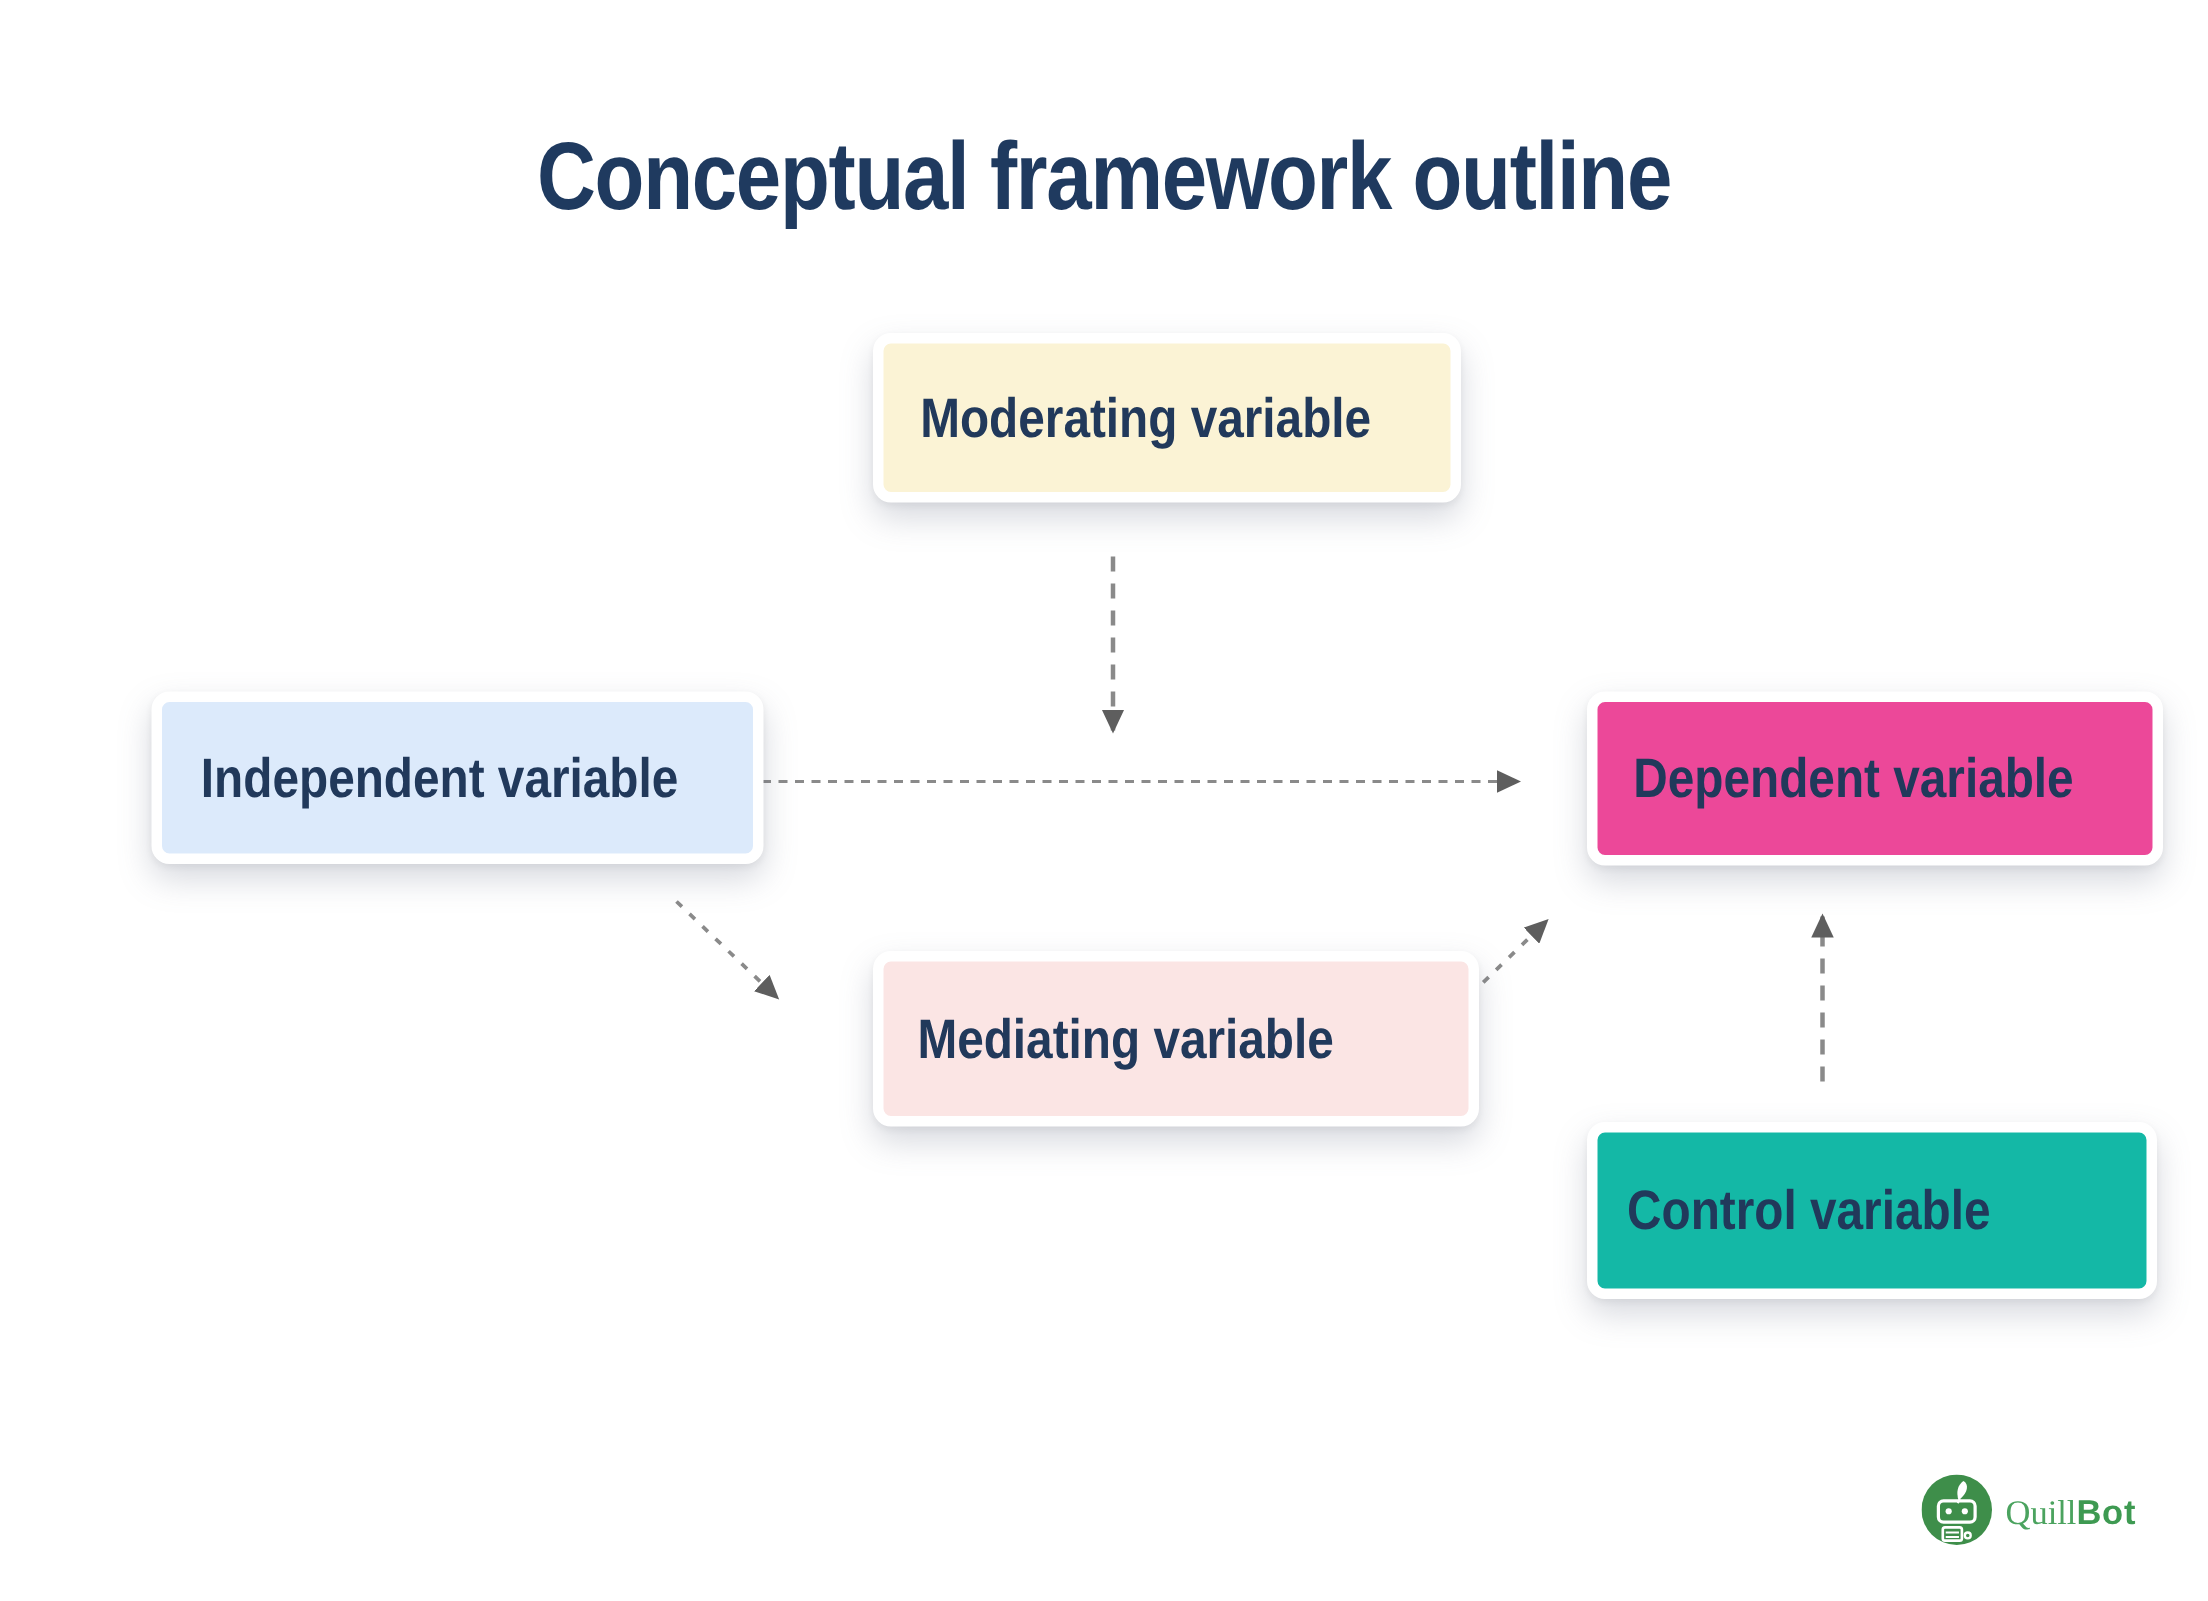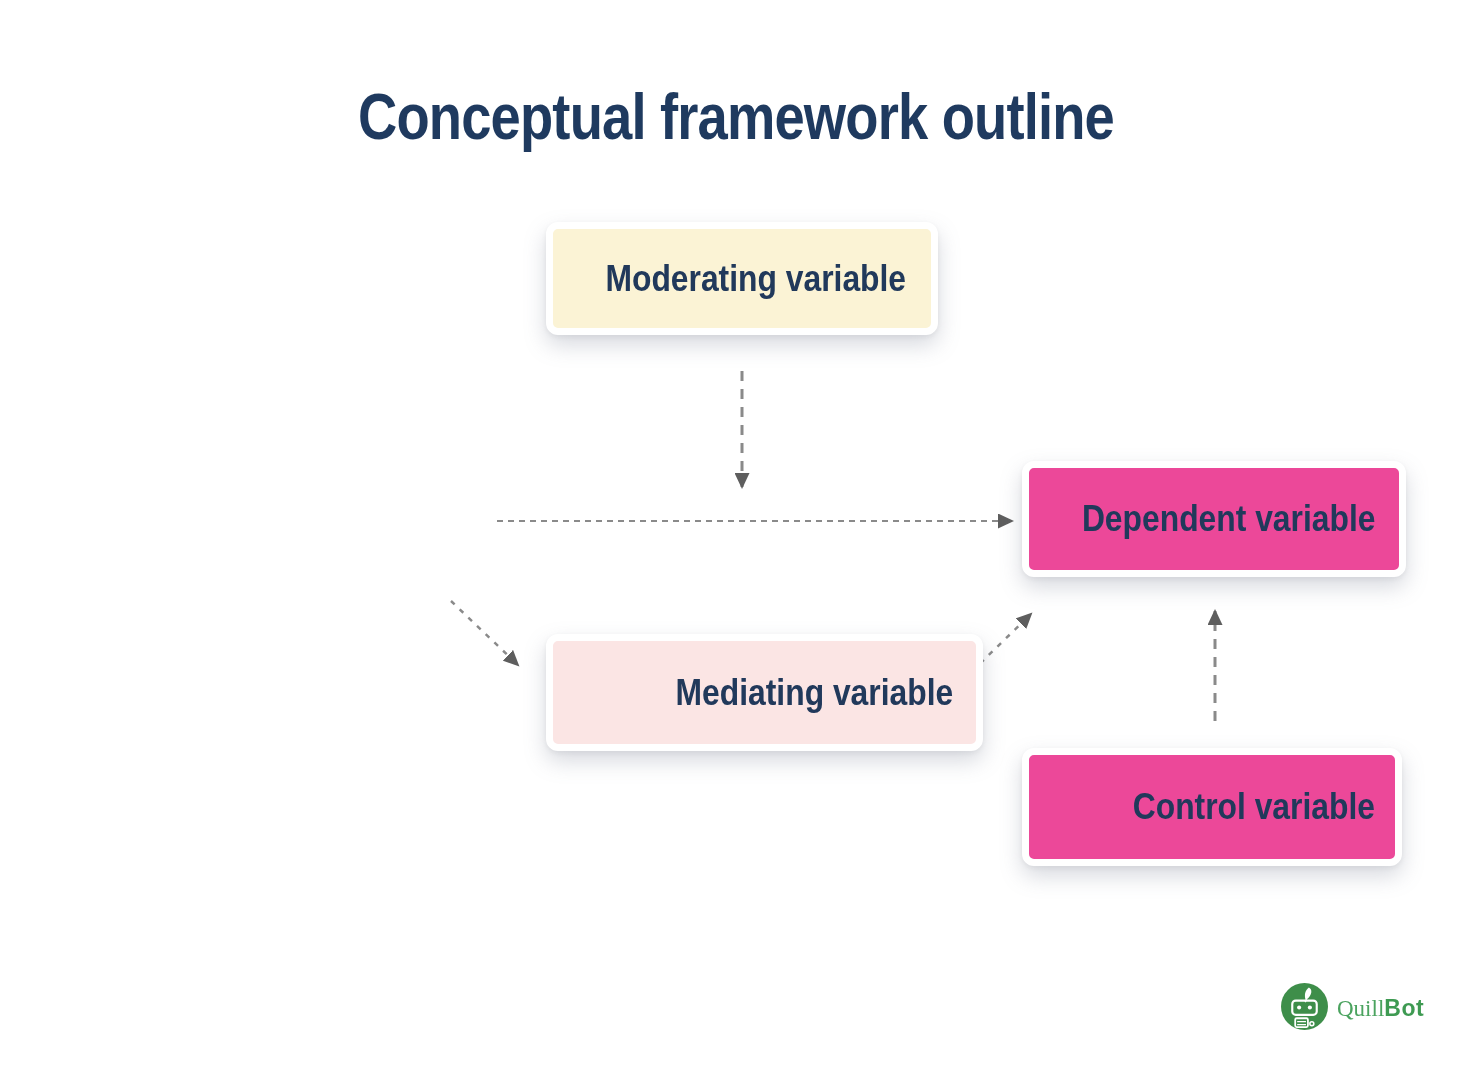--- a/index.html
+++ b/index.html
@@ -37,39 +37,40 @@
     top: 0;
     width: 1472px;
     height: 1067px;
     pointer-events: none;
   }
   .node {
     position: absolute;
     box-sizing: border-box;
     display: flex;
     align-items: center;
-    justify-content: flex-end;
+    justify-content: flex-start;
     border: 7px solid #ffffff;
     border-radius: 12px;
     box-shadow: 0 10px 22px rgba(110, 120, 140, 0.28), 0 2px 5px rgba(0,0,0,0.06);
     color: #21395b;
     font-size: 37px;
     font-weight: 600;
     white-space: nowrap;
+    margin-left: 36px;
   }
   .node .label-scale {
     display: inline-block;
     transform: scaleX(0.86);
     transform-origin: 50% 50%;
   }
   .node-moderating  { left: 546px; top: 222px; width: 392px; height: 113px; background: #fbf3d5; }
   .node-independent { left:  65px; top: 461px; width: 408px; height: 115px; background: #dceafb; }
   .node-dependent   { left: 1022px; top: 461px; width: 384px; height: 116px; background: #ec4899; }
-  .node-mediating   { left: 546px; top: 634px; width: 437px; height: 117px; background: #fbe5e4; }
-  .node-control     { left: 1022px; top: 748px; width: 380px; height: 118px; background: #ec4899; }
+  .node-mediating   { left: 546px; top: 634px; width: 404px; height: 117px; background: #fbe5e4; }
+  .node-control     { left: 1022px; top: 748px; width: 380px; height: 118px; background: #14b8a6; }
 
   .logo {
     position: absolute;
     left: 1281px;
     top: 983px;
     display: flex;
     align-items: center;
     gap: 9px;
   }
   .logo-text {
@@ -106,20 +107,23 @@
     <line x1="497" y1="521" x2="1012" y2="521" stroke="#8a8a8a" stroke-width="2" stroke-dasharray="6 5" marker-end="url(#ah)"></line>
     <line x1="451" y1="601" x2="518" y2="665" stroke="#8a8a8a" stroke-width="2.5" stroke-dasharray="5 7" marker-end="url(#ah)"></line>
     <line x1="963" y1="680" x2="1031" y2="614" stroke="#8a8a8a" stroke-width="2.5" stroke-dasharray="5 7" marker-end="url(#ah)"></line>
     <line x1="1215" y1="721" x2="1215" y2="611" stroke="#8a8a8a" stroke-width="3" stroke-dasharray="10 8" marker-end="url(#ah)"></line>
   </svg>
 
   <div class="node node-moderating">
     <span class="label-scale"><span>Moderating variable</span></span>
   </div>
 
+  <div class="node node-independent">
+    <span class="label-scale"><span>Independent variable</span></span>
+  </div>
 
   <div class="node node-dependent">
     <span class="label-scale"><span>Dependent variable</span></span>
   </div>
 
   <div class="node node-mediating">
     <span class="label-scale"><span>Mediating variable</span></span>
   </div>
 
   <div class="node node-control">

